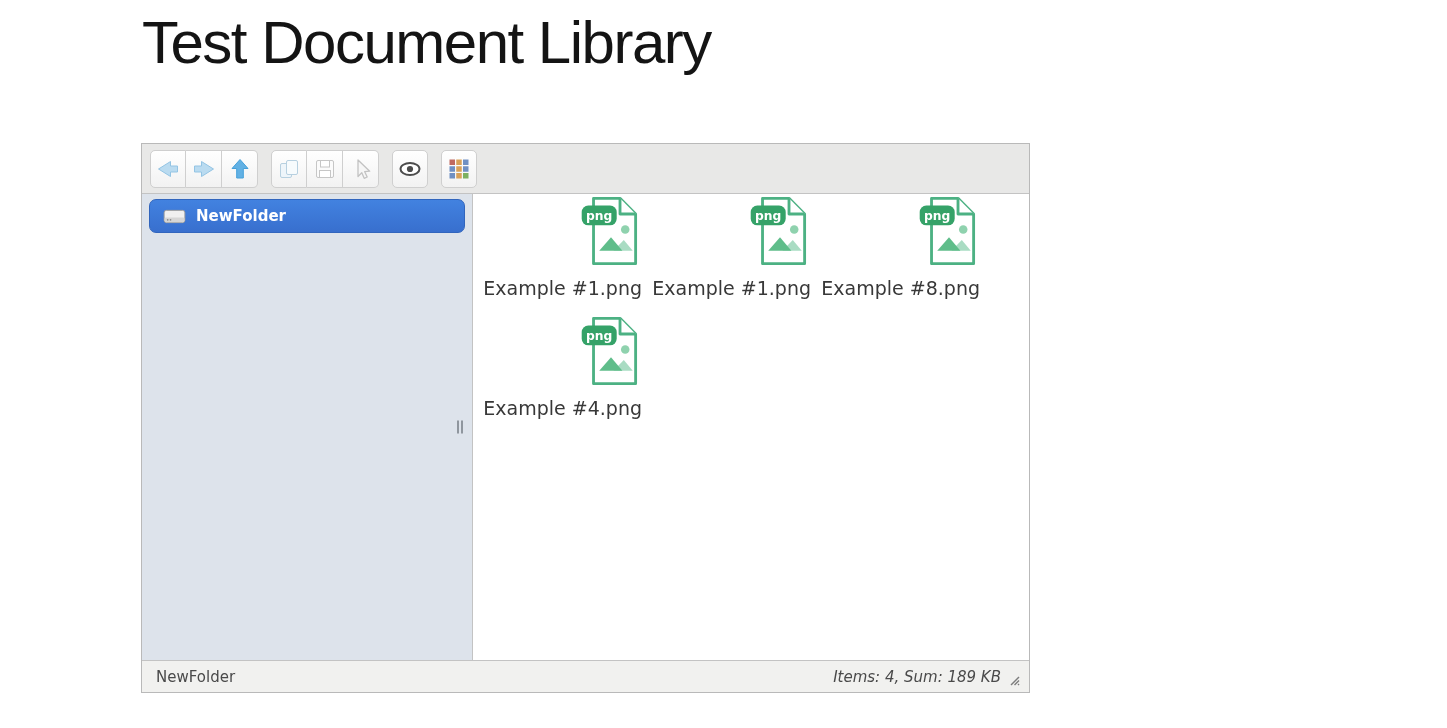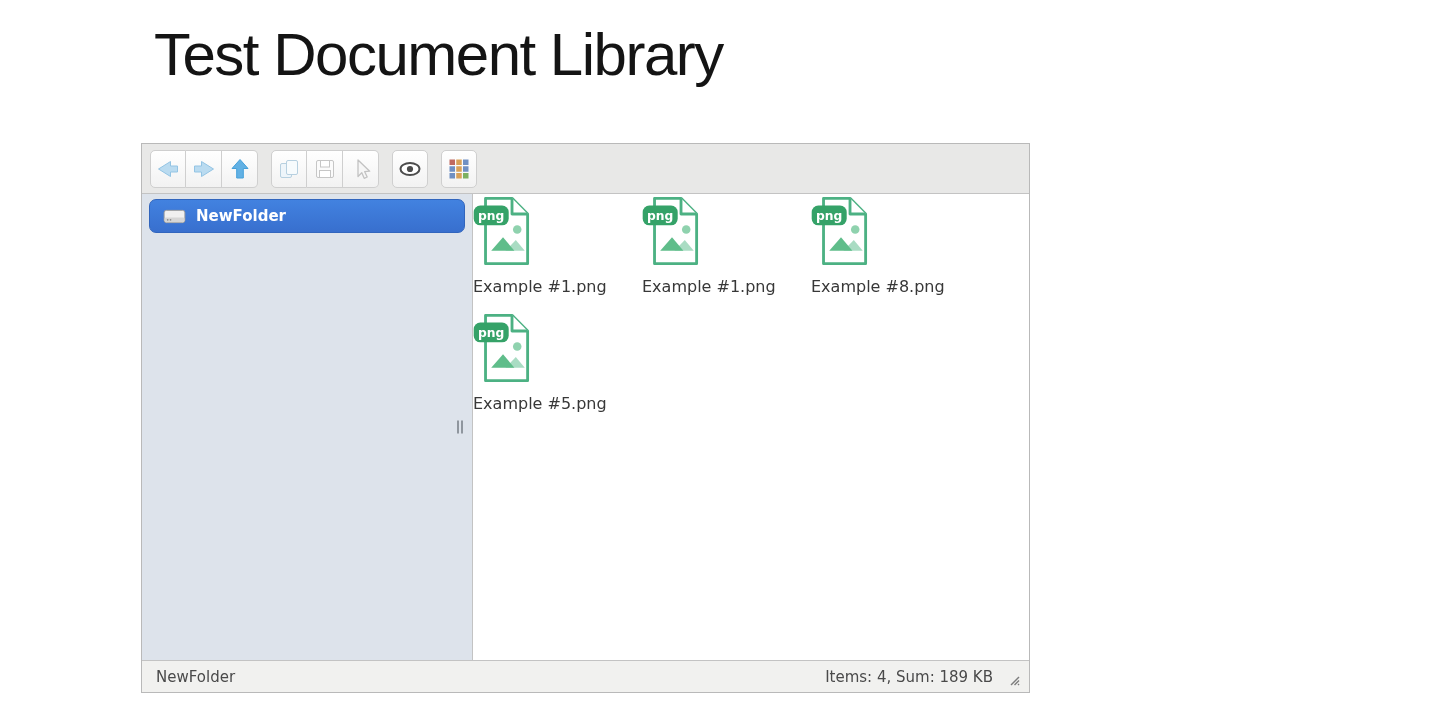--- a/index.html
+++ b/index.html
@@ -9,21 +9,21 @@
     background: #ffffff;
     font-family: "DejaVu Sans", "Liberation Sans", sans-serif;
     position: relative;
     overflow: hidden;
   }
 
   
   .page-title {
     position: absolute;
     left: 142px; top: 8px;
-    margin: 12px;
+    margin: 0;
     font-family: "Liberation Sans", sans-serif;
     font-weight: 400;
     font-size: 60px;
     letter-spacing: -1.5px;
     color: #141414;
   }
 
   
   .fm {
     position: absolute;
@@ -114,28 +114,28 @@
     display: flex;
     flex-wrap: wrap;
     align-content: flex-start;
     padding-top: 2px;
     overflow: hidden;
   }
   .file-item {
     width: 169px;
     display: flex;
     flex-direction: column;
-    align-items: flex-start;
+    align-items: flex-end;
     margin-bottom: 17px;
     cursor: pointer;
   }
   .file-item svg.file-glyph { width: 61px; height: 70px; display: block; }
   .file-name {
     margin-top: 11px;
-    font-size: 16px;
+    font-size: 19px;
     color: #383838;
     white-space: nowrap;
   }
   .badge-text {
     font-family: "DejaVu Sans", sans-serif;
     font-size: 13px;
     font-weight: bold;
     fill: #ffffff;
   }
 
@@ -145,21 +145,21 @@
     flex: 0 0 32px;
     background: #f1f1ef;
     border-top: 1px solid #c3c3c3;
     display: flex;
     align-items: center;
     justify-content: space-between;
     padding: 0 9px 0 14px;
     font-size: 15px;
     color: #4a4a4a;
   }
-  .status-right { display: flex; align-items: center; gap: 15px; }
+  .status-right { display: flex; align-items: center; gap: 7px; font-style: italic; }
   .statusbar-grip { cursor: nwse-resize; display: block; margin-bottom: -6px; }
 </style>
 </head>
 <body>
 
 <h1 class="page-title">Test Document Library</h1>
 
 <div class="fm">
 
   <div class="fm-toolbar">
@@ -286,21 +286,21 @@
       <div class="file-item">
         <svg class="file-glyph" viewBox="0 0 64 74">
           <path d="M13 2.5 H41 L57.5 19 V71.5 H13 Z" fill="#ffffff" stroke="#4cb183" stroke-width="3" stroke-linejoin="round"></path>
           <path d="M41 2.5 V19 H57.5" fill="#ffffff" stroke="#4cb183" stroke-width="3" stroke-linejoin="round"></path>
           <circle cx="46.5" cy="35.5" r="4.5" fill="#8fd2ae"></circle>
           <polygon points="34,58 45,46.5 54.5,58" fill="#a9dcc3"></polygon>
           <polygon points="19,58 31.5,43.5 43.5,58" fill="#5fbd8a"></polygon>
           <rect x="0.5" y="10" width="37" height="21" rx="7" fill="#35a268"></rect>
           <text class="badge-text" x="19" y="25.5" text-anchor="middle">png</text>
         </svg>
-        <div class="file-name">Example #5.png</div>
+        <div class="file-name">Example #4.png</div>
       </div>
 
     </div>
   </div>
 
   <div class="fm-statusbar">
     <span class="status-left">NewFolder</span>
     <span class="status-right">
       <span>Items: 4, Sum: 189 KB</span>
       <svg class="statusbar-grip" width="12" height="12" viewBox="0 0 12 12">

